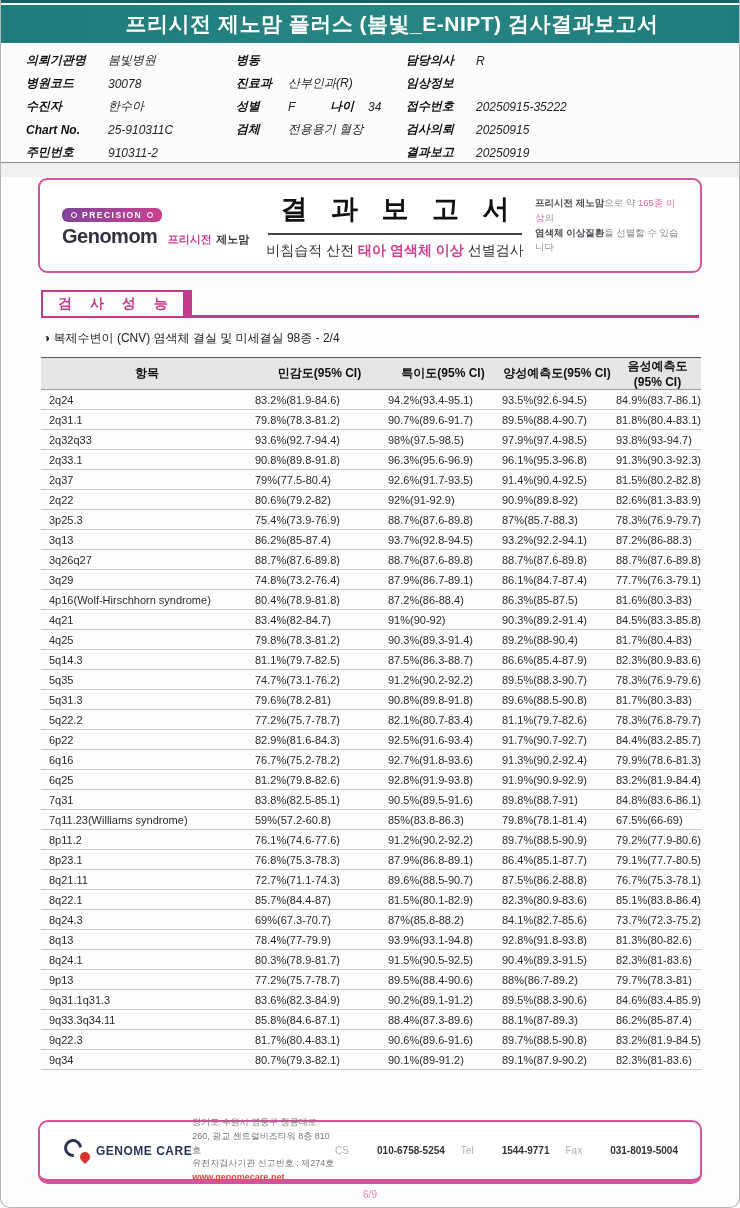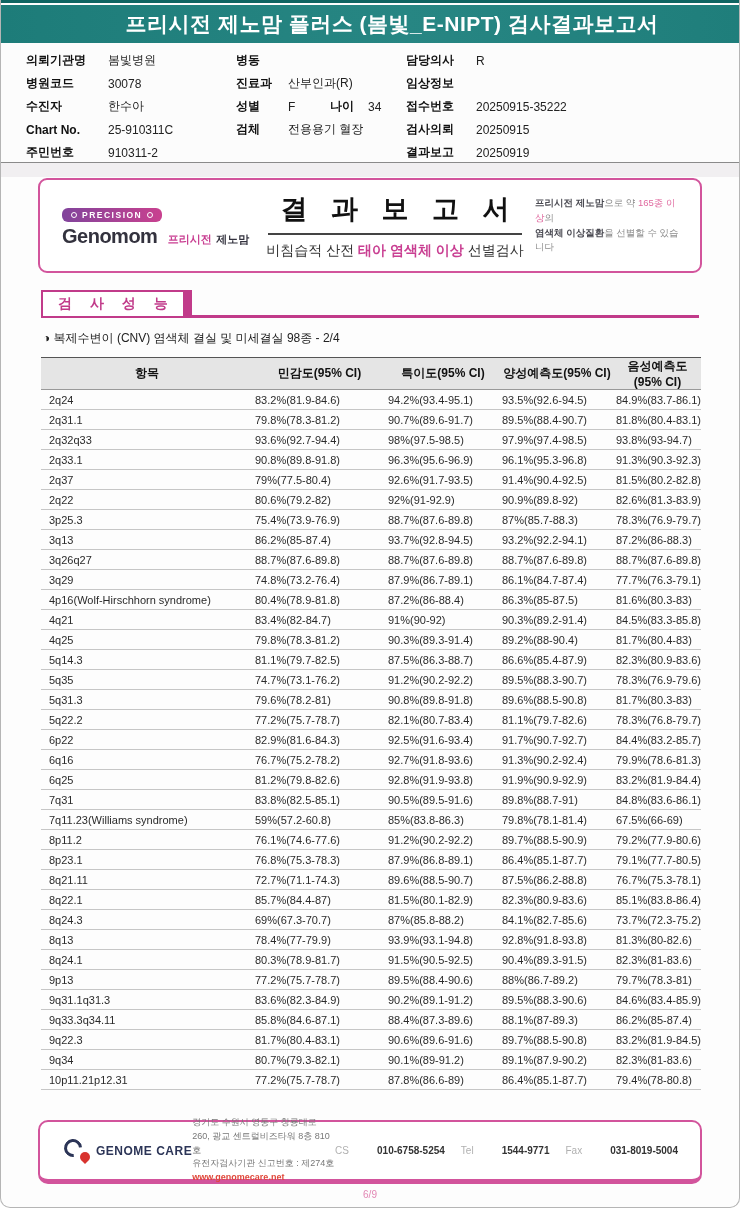--- a/index.html
+++ b/index.html
@@ -8,21 +8,21 @@
   .page { width:740px; height:1208px; position:relative; background:#fdfdfd;
           border:1px solid #b5b5b5; border-top:none; border-radius:0 0 10px 10px; overflow:hidden; }
 
   
   .top-rule { height:3px; background:#0f6562; }
   .banner { margin-top:2px; height:38px; background:linear-gradient(90deg,#1d7c79,#278683 55%,#1f7e7b);
             display:flex; align-items:center; justify-content:center;padding-left:44px; }
   .banner h1 { color:#ffffff; font-size:21px; font-weight:bold; letter-spacing:.5px; }
 
   
-  .info { position:relative; height:120px; background:#fcfcfc; border-bottom:1px solid #8a8a8a; font-size:12px; }
+  .info { position:relative; height:120px; background:#fcfcfc; border-bottom:1px solid #8a8a8a; font-size:12px;font-style:italic; }
   .col { position:absolute; top:6px; }
   .col-left { left:25px; width:205px; }
   .col-mid  { left:235px; width:175px; }
   .col-right{ left:405px; width:300px; }
   .irow { display:flex; height:23px; align-items:center; }
   .irow .lab { font-weight:bold; color:#111; }
   .col-left  .lab { width:82px; }
   .col-mid   .lab { width:52px; }
   .col-right .lab { width:70px; }
   .irow .val { color:#222; }
@@ -452,27 +452,20 @@
           <td>89.7%(88.5-90.8)</td>
           <td>83.2%(81.9-84.5)</td>
         </tr>
         <tr>
           <td>9q34</td>
           <td>80.7%(79.3-82.1)</td>
           <td>90.1%(89-91.2)</td>
           <td>89.1%(87.9-90.2)</td>
           <td>82.3%(81-83.6)</td>
         </tr>
-        <tr>
-          <td>10p11.21p12.31</td>
-          <td>77.2%(75.7-78.7)</td>
-          <td>87.8%(86.6-89)</td>
-          <td>86.4%(85.1-87.7)</td>
-          <td>79.4%(78-80.8)</td>
-        </tr>
       </tbody>
   </table>
 
   <div class="footer-box">
     <div class="gc-logo">
       <span class="gc-mark">
         <span class="gring"></span>
         <span class="rdot"></span>
       </span>
       <span class="gc-text">GENOME CARE</span>

